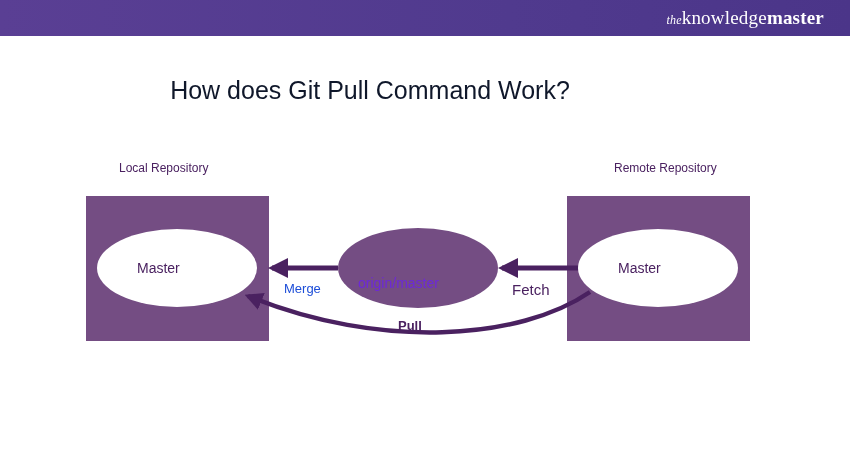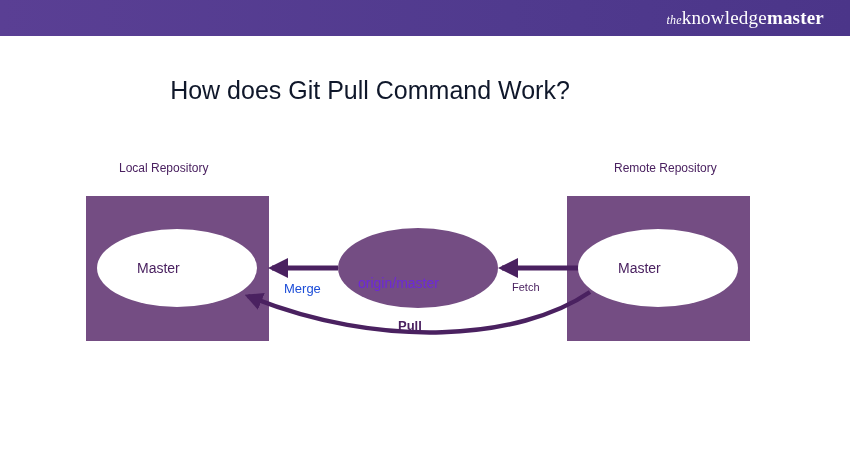--- a/index.html
+++ b/index.html
@@ -38,14 +38,14 @@
   <ellipse cx="418" cy="268" rx="80" ry="40" fill="#744d83"></ellipse>
   <line x1="338" y1="268" x2="272" y2="268" stroke="#4a2160" stroke-width="5" marker-end="url(#ah)"></line>
   <line x1="578" y1="268" x2="502" y2="268" stroke="#4a2160" stroke-width="5" marker-end="url(#ah)"></line>
   <path d="M590,292 C520,340 380,350 248,296" fill="none" stroke="#4a2160" stroke-width="4.5" marker-end="url(#ah)"></path>
 </svg>
 
 <div class="ov" style="left:137px;top:260px;width:80px;color:#4a2160;">Master</div>
 <div class="ov" style="left:618px;top:260px;width:80px;color:#4a2160;">Master</div>
 <div class="ov" style="left:358px;top:244px;width:120px;color:#6d28d9;margin-top:31px;">origin/master</div>
 <div class="ov" style="left:284px;top:281px;width:44px;color:#1d4ed8;font-size:13px;">Merge</div>
-<div class="ov" style="left:512px;top:281px;width:44px;color:#4a2160;font-size:11px;">Fetch</div>
+<div class="ov" style="left:512px;top:281px;width:44px;color:#4a2160;font-size:15px;">Fetch</div>
 <div class="ov" style="left:398px;top:318px;width:40px;color:#4a2160;font-size:13px;font-weight:bold;">Pull</div>
 
 </body></html>

